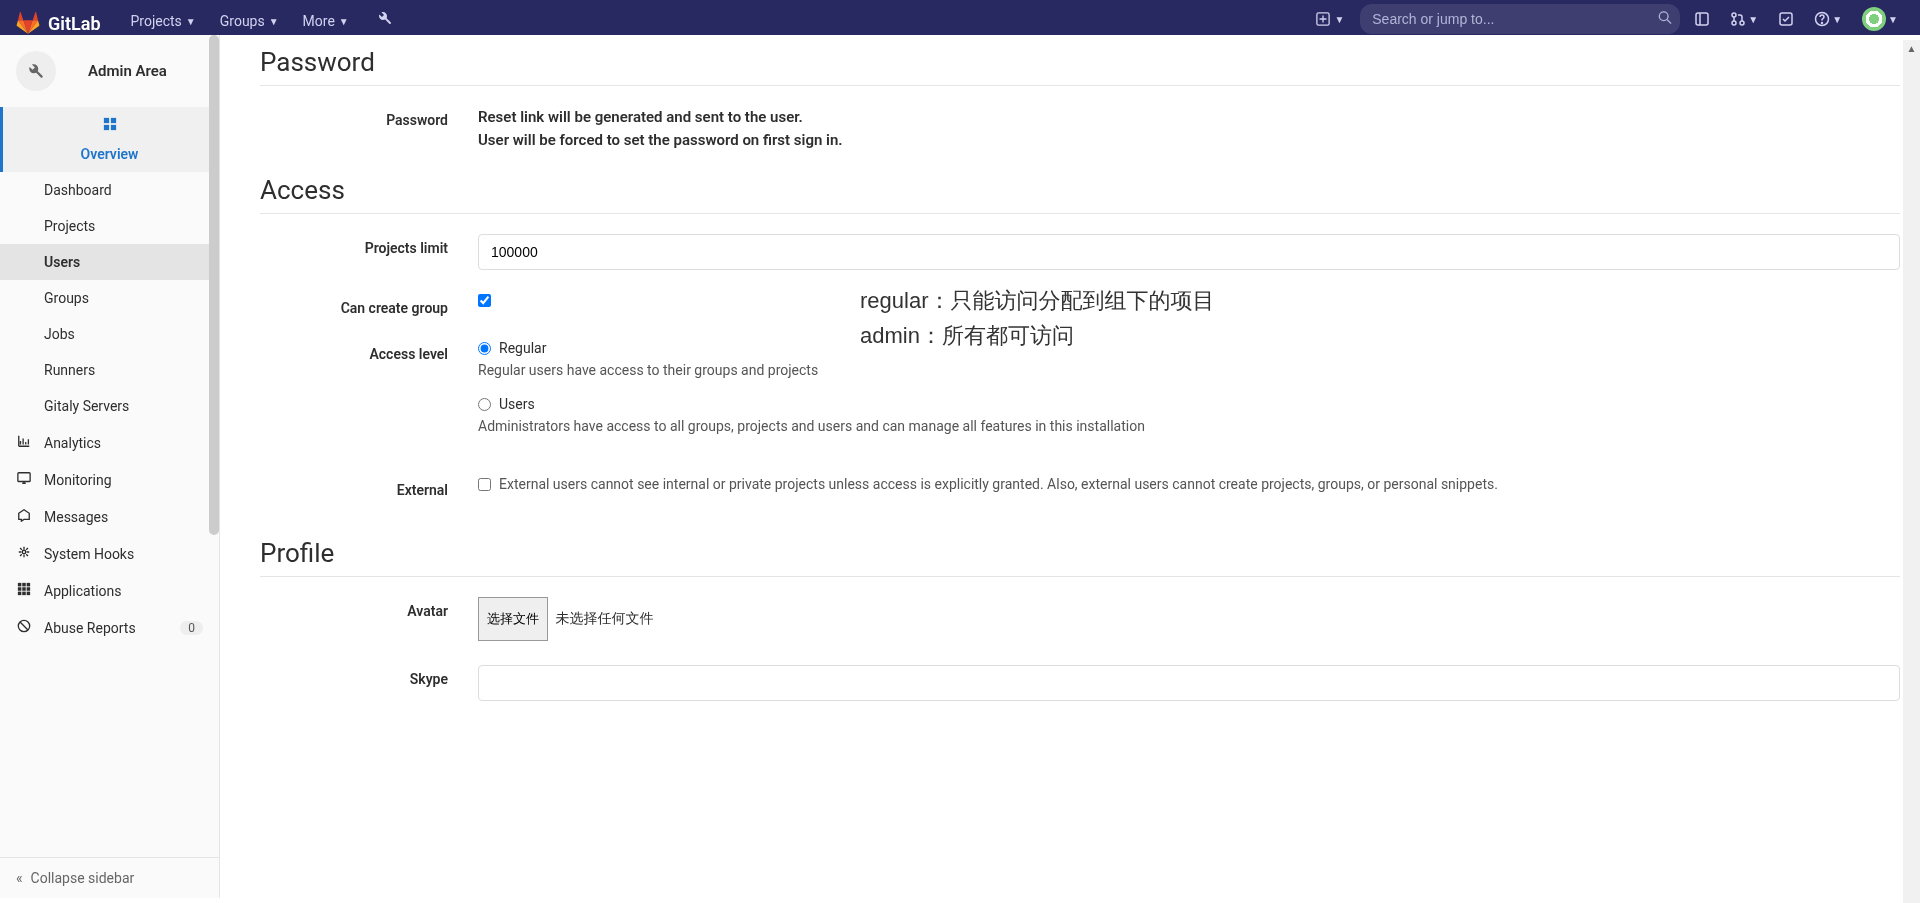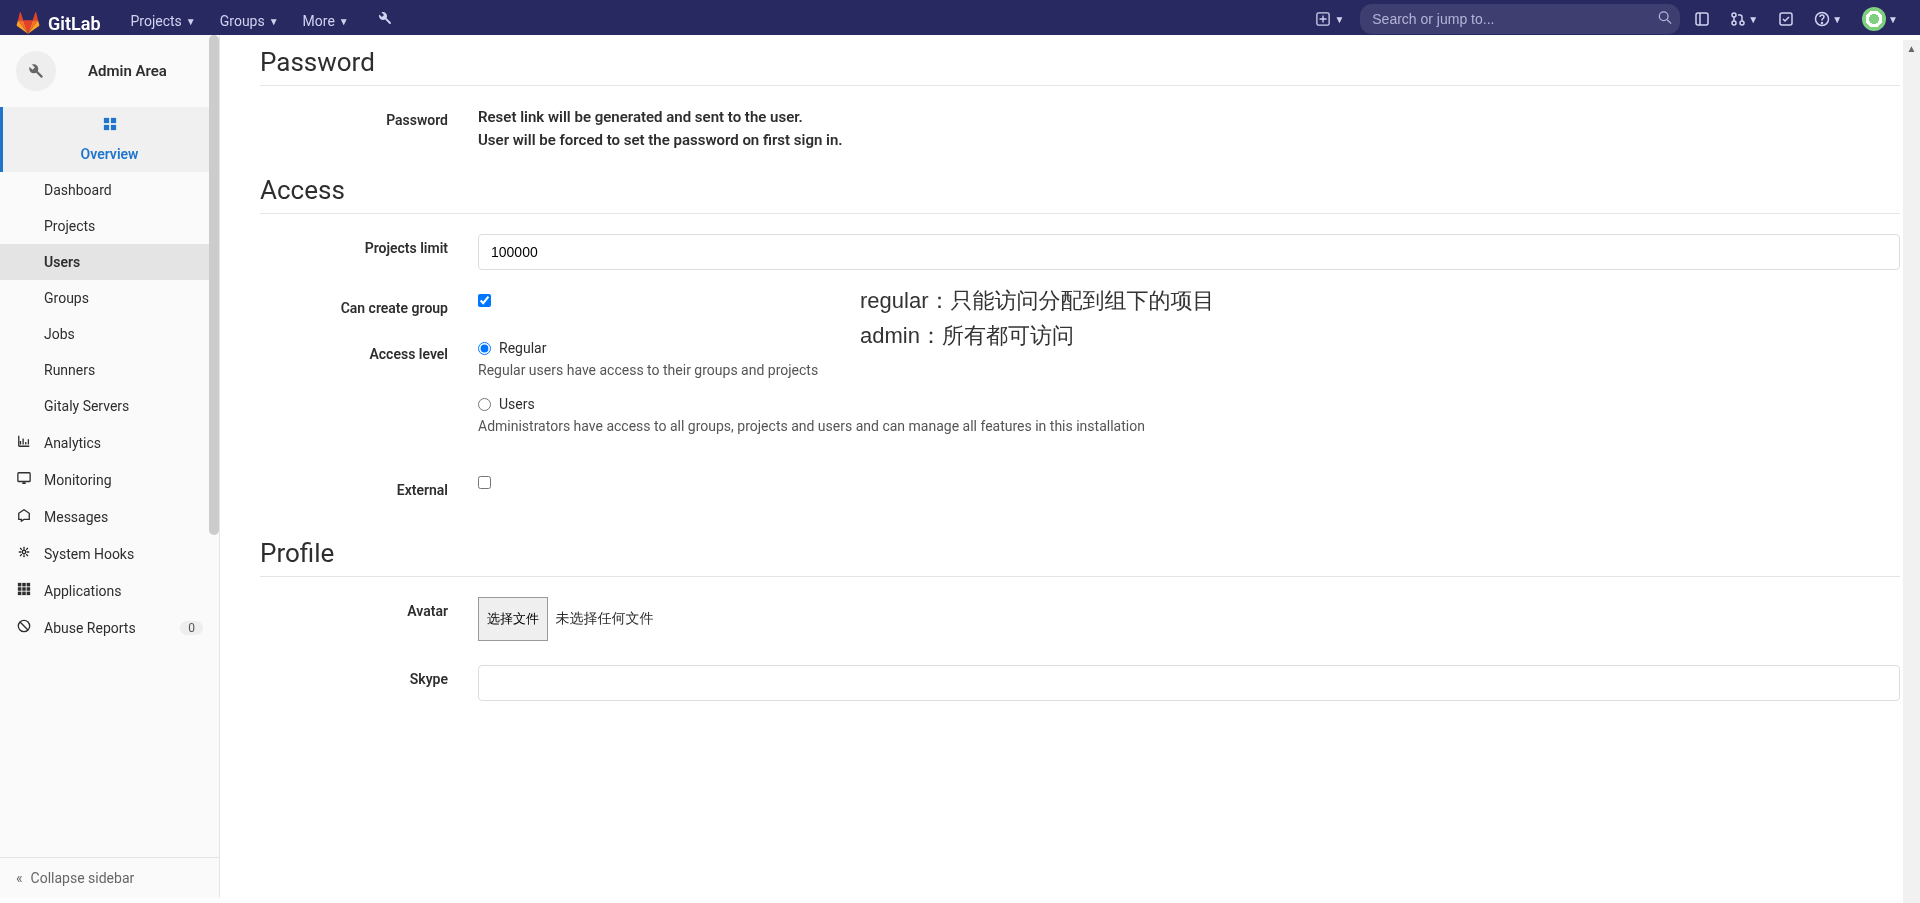--- a/index.html
+++ b/index.html
@@ -423,20 +423,21 @@
         </div>
         <div class="radio-help">Administrators have access to all groups, projects and users and can manage all features in this installation</div>
       </div>
     </div>
 
     <div class="form-row">
       <div class="form-label">External</div>
       <div class="form-field">
         <div class="checkbox-row">
           <input type="checkbox" style="">
+          <span class="checkbox-help">External users cannot see internal or private projects unless access is explicitly granted. Also, external users cannot create projects, groups, or personal snippets.</span>
         </div>
       </div>
     </div>
 
     <h2 class="section-title" style="margin-top:40px">Profile</h2>
     <hr class="section-rule">
 
     <div class="form-row">
       <div class="form-label">Avatar</div>
       <div class="form-field">

